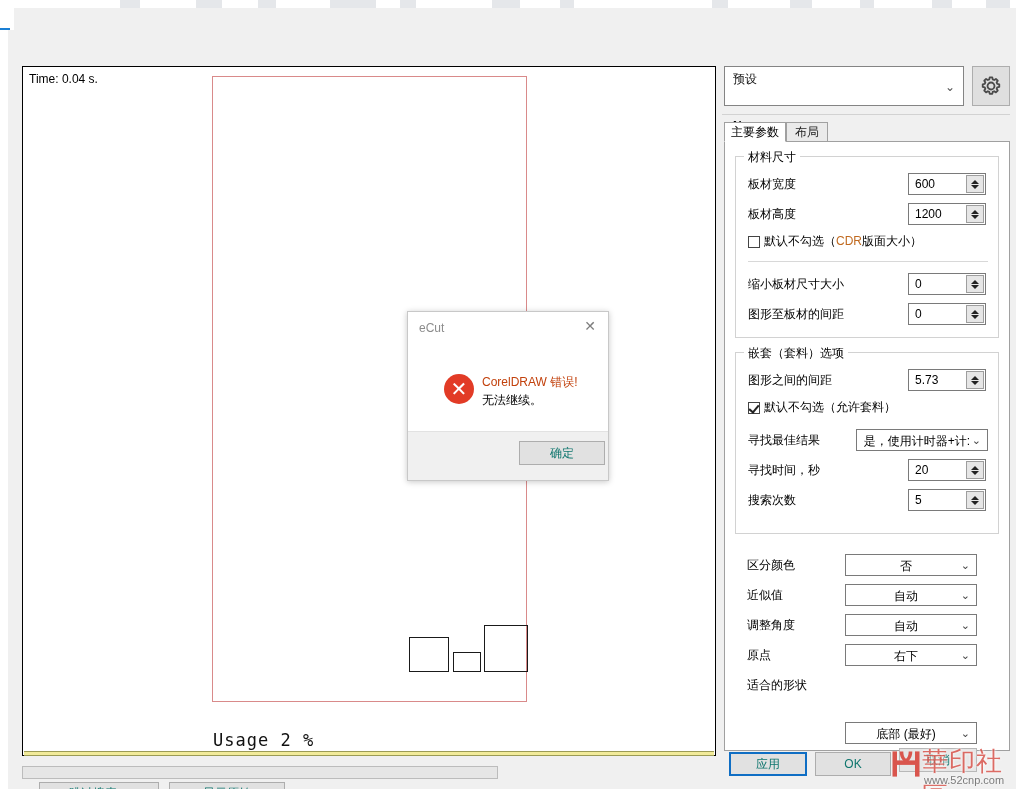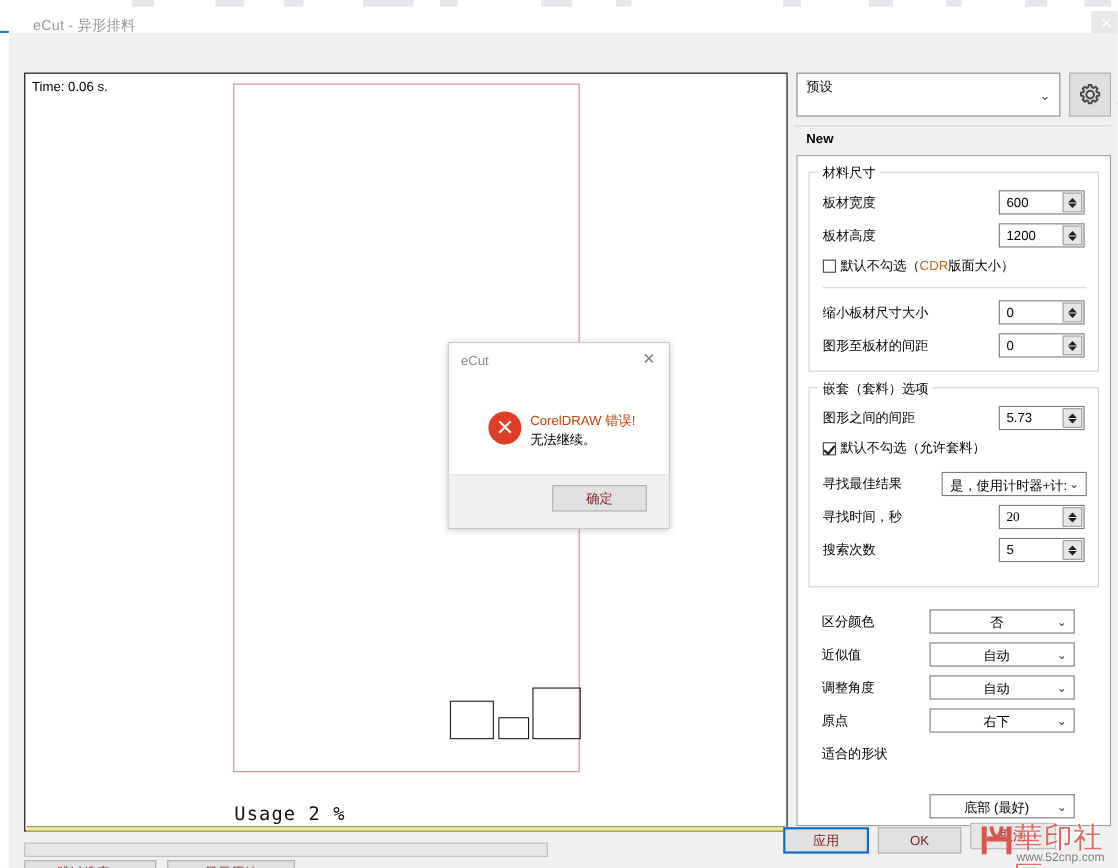--- a/index.html
+++ b/index.html
@@ -35,22 +35,22 @@
   .p2{left:240px;top:575px;width:28px;height:20px;}
   .p3{left:271px;top:548px;width:44px;height:47px;}
   .meas{position:absolute;left:190px;top:640px;font-family:"DejaVu Sans Mono","Liberation Mono",monospace;
     font-size:17px;color:#111;letter-spacing:1px;white-space:pre;}
   .meas2{position:absolute;left:190px;top:663px;font-family:"DejaVu Sans Mono","Liberation Mono",monospace;
     font-size:17px;color:#111;letter-spacing:1px;white-space:pre;}
   .yellow-bar{position:absolute;left:1px;top:684px;width:690px;height:5px;background:#f2eb9a;border-top:1px solid #9b9b55;border-bottom:1px solid #9b9b55;box-sizing:border-box;}
 
   
   .progress{position:absolute;left:14px;top:736px;width:476px;height:13px;background:#e6e6e6;border:1px solid #bcbcbc;box-sizing:border-box;}
-  .btn{background:#e1e1e1;border:1px solid #adadad;font-size:12px;color:#7f1d1d;
-    display:flex;align-items:center;justify-content:center;box-sizing:border-box;font-family:"Liberation Sans","DejaVu Sans",sans-serif;}
+  .btn{background:#e1e1e1;border:1px solid #adadad;font-size:12px;color:#0f766e;
+    display:flex;align-items:center;justify-content:center;box-sizing:border-box;font-family:"Liberation Sans","DejaVu Sans",sans-serif;margin-left:17px;}
   .btn-skip{position:absolute;left:14px;top:752px;width:120px;height:22px;}
   .btn-orig{position:absolute;left:144px;top:752px;width:116px;height:22px;}
 
   
   .panel{position:absolute;left:712px;top:32px;width:296px;height:696px;background:#f0f0f0;}
   .preset{position:absolute;left:4px;top:4px;width:240px;height:40px;background:#fff;border:1px solid #848484;box-sizing:border-box;}
   .preset-cap{position:absolute;left:8px;top:4px;font-size:12px;color:#111;}
   .preset-val{position:absolute;left:8px;top:20px;font-size:12px;color:#000;font-weight:bold;margin-top:32px;}
   .preset-chev{position:absolute;right:8px;top:13px;color:#555;font-size:12px;}
   .gear-btn{position:absolute;left:252px;top:4px;width:38px;height:40px;background:#dfdfdf;border:1px solid #adadad;box-sizing:border-box;
@@ -131,29 +131,25 @@
     <div class="chrome-noise" style="left:712px;width:16px;"></div>
     <div class="chrome-noise" style="left:790px;width:22px;"></div>
     <div class="chrome-noise" style="left:860px;width:14px;"></div>
     <div class="chrome-noise" style="left:932px;width:20px;"></div>
     <div class="chrome-noise" style="left:986px;width:24px;"></div>
   </div>
   <div class="chrome-left"></div>
   <div class="chrome-accent"></div>
   <div class="chrome-accent2"></div>
 
-  <div class="titlebar">
-    <div class="title-text">eCut - 异形排料</div>
-    <div class="title-close">✕</div>
-  </div>
 
   <div class="window-body">
 
     <div class="canvas">
-      <div class="time-label">Time: 0.06 s.</div>
+      <div class="time-label">Time: 0.04 s.</div>
 
       <div class="sheet">
         <div class="part p1"></div>
         <div class="part p2"></div>
         <div class="part p3"></div>
       </div>
 
       <div class="meas2">Usage 2 %</div>
       <div class="yellow-bar"></div>
     </div>
@@ -172,20 +168,24 @@
 
       <div class="gear-btn">
         <svg width="22" height="22" viewBox="0 0 24 24" aria-hidden="true">
           <path fill="none" stroke="#4a4a4a" stroke-width="2" d="M12 8.2a3.8 3.8 0 1 0 0 7.6 3.8 3.8 0 0 0 0-7.6z"></path>
           <path fill="none" stroke="#4a4a4a" stroke-width="2" stroke-linejoin="round" d="M10.6 2.6h2.8l.45 2.2 1.6.67 1.9-1.2 2 2-1.2 1.9.67 1.6 2.2.45v2.8l-2.2.45-.67 1.6 1.2 1.9-2 2-1.9-1.2-1.6.67-.45 2.2h-2.8l-.45-2.2-1.6-.67-1.9 1.2-2-2 1.2-1.9-.67-1.6-2.2-.45v-2.8l2.2-.45.67-1.6-1.2-1.9 2-2 1.9 1.2 1.6-.67z"></path>
         </svg>
       </div>
 
       <div class="hr-sep"></div>
 
+      <div class="tabs">
+        <div class="tab active" style="left:0;width:62px;">主要参数</div>
+        <div class="tab idle" style="left:62px;width:42px;">布局</div>
+      </div>
 
       <div class="tabpane">
 
         <div class="group" style="left:10px;top:14px;width:264px;height:182px;">
           <div class="group-title">材料尺寸</div>
 
           <div class="row" style="left:12px;top:16px;">
             <span class="row-label">板材宽度</span>
           </div>
           <div class="spin" style="left:172px;top:16px;">
@@ -260,21 +260,21 @@
             <span class="row-label">寻找最佳结果</span>
           </div>
           <div class="combo" style="left:120px;top:76px;width:132px;">
             <span class="combo-val" style="width:110px;">是，使用计时器+计:</span>
             <span class="combo-chev">⌄</span>
           </div>
 
           <div class="row" style="left:12px;top:106px;">
             <span class="row-label">寻找时间，秒</span>
           </div>
-          <div class="spin" style="left:172px;top:106px;font-family:Liberation Serif, serif;">
+          <div class="spin" style="left:172px;top:106px;">
             <span class="spin-val">20</span>
             <span class="spin-btns">
                 <i class="spin-up"></i>
                 <i class="spin-dn"></i>
               </span>
           </div>
 
           <div class="row" style="left:12px;top:136px;">
             <span class="row-label">搜索次数</span>
           </div>

